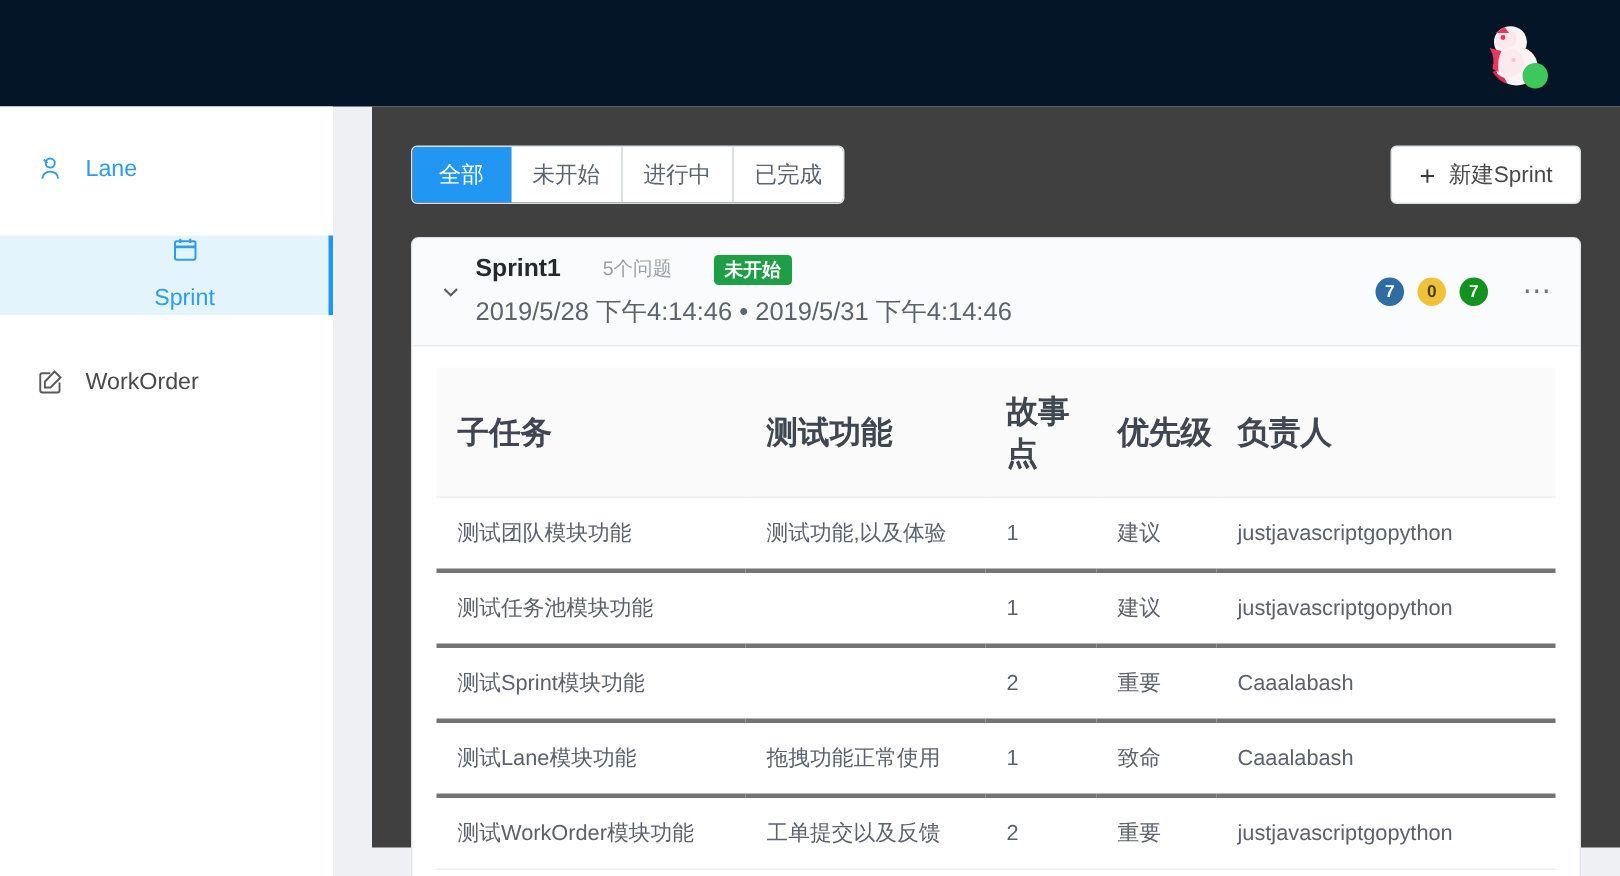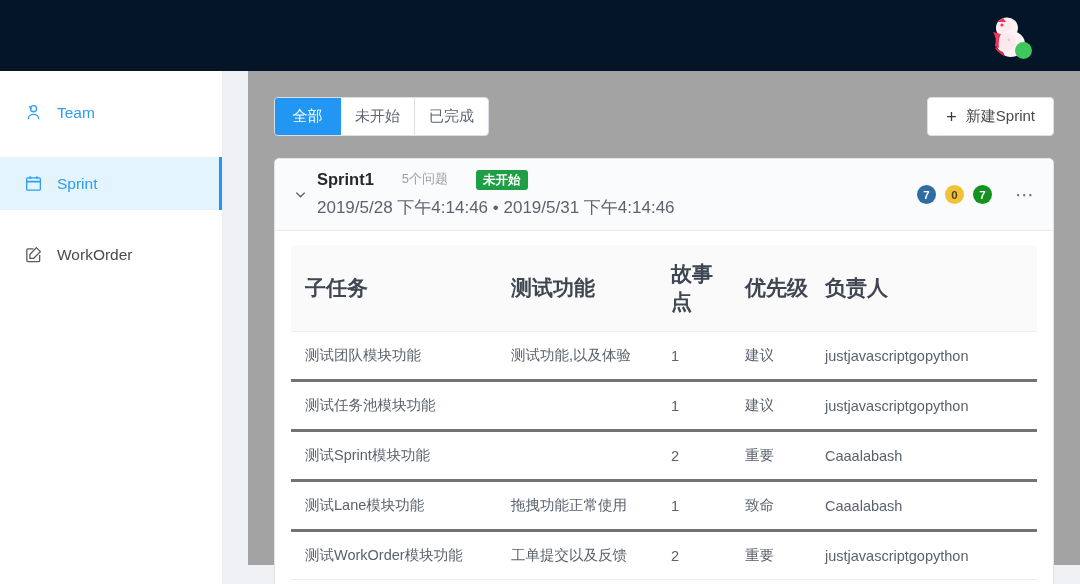--- a/index.html
+++ b/index.html
@@ -73,20 +73,21 @@
     display: flex;
     align-items: center;
     justify-content: center;
     width: 19px;
     height: 19px;
     color: #595959;
   }
   .nav-item.active {
     background: #e4f4fd;
     color: #2e9cf0;
+    flex-direction: column;
   }
   .nav-item.active .nav-icon { color: #2e9cf0; }
   .nav-item.active::after {
     content: "";
     position: absolute;
     right: 0; top: 0;
     width: 3px;
     height: 100%;
     background: #2196f3;
   }
@@ -95,21 +96,21 @@
   .nav-spacer-1 { height: 15px; }
   .nav-gap { height: 9px; }
 
   
   .content {
     position: absolute;
     top: 71px;
     left: 248px;
     width: 832px;
     height: 494px;
-    background: #a3a3a3;
+    background: #404040;
     padding: 26px 26px 0 26px;
   }
 
   .toolbar {
     display: flex;
     align-items: center;
     justify-content: space-between;
     height: 39px;
   }
 
@@ -302,21 +303,21 @@
     <div class="nav-spacer-1"></div>
 
     <div class="nav-item teamlink">
       <span class="nav-icon">
         <svg width="19" height="19" viewBox="0 0 20 20" fill="none" stroke="currentColor" stroke-width="1.35">
           <circle cx="10" cy="6" r="3.2"></circle>
           <path d="M4.5 17c0-3 2.4-5 5.5-5s5.5 2 5.5 5"></path>
           <path d="M5.5 3.5 L8 6"></path>
         </svg>
       </span>
-      <span>Team</span>
+      <span>Lane</span>
     </div>
     <div class="nav-gap"></div>
 
     <div class="nav-gap"></div>
 
     <div class="nav-item active">
       <span class="nav-icon">
         <svg width="19" height="19" viewBox="0 0 20 20" fill="none" stroke="currentColor" stroke-width="1.4">
           <rect x="2.8" y="4" width="14.4" height="13" rx="1.3"></rect>
           <path d="M2.8 8 H17.2" stroke-width="1.8"></path>
@@ -345,20 +346,23 @@
     <div class="toolbar">
 
       <div class="seg-group">
         <div class="seg-btn active">
           <span>全部</span>
         </div>
         <div class="seg-btn">
           <span>未开始</span>
         </div>
         <div class="seg-btn">
+          <span>进行中</span>
+        </div>
+        <div class="seg-btn">
           <span>已完成</span>
         </div>
       </div>
 
       <div class="new-btn">
         <span class="plus-icon">+</span>
         <span>新建Sprint</span>
       </div>
 
     </div>

